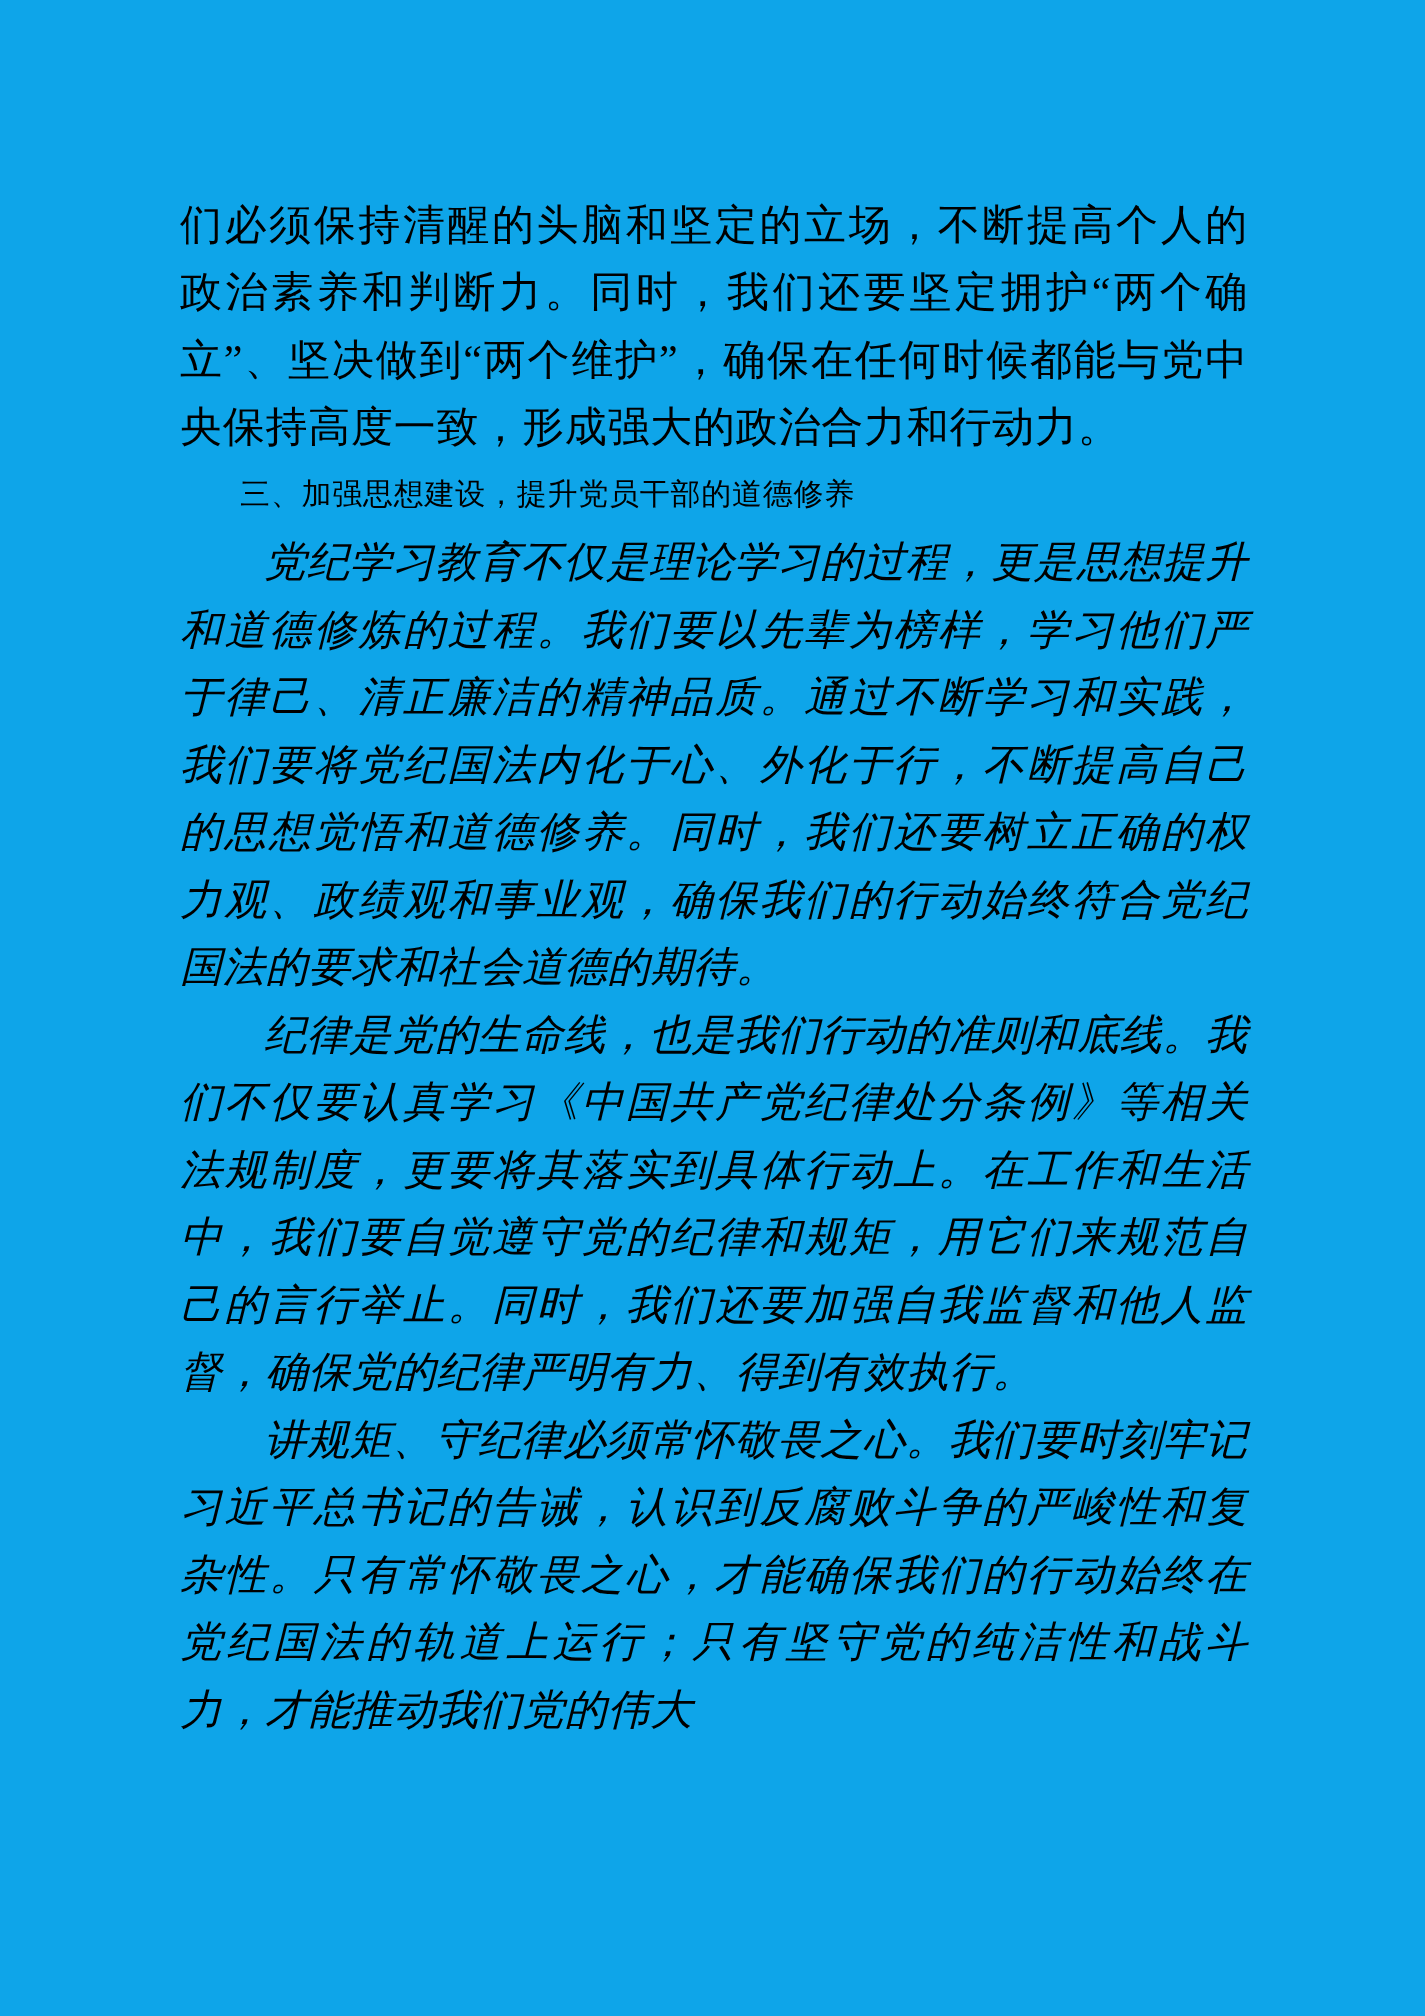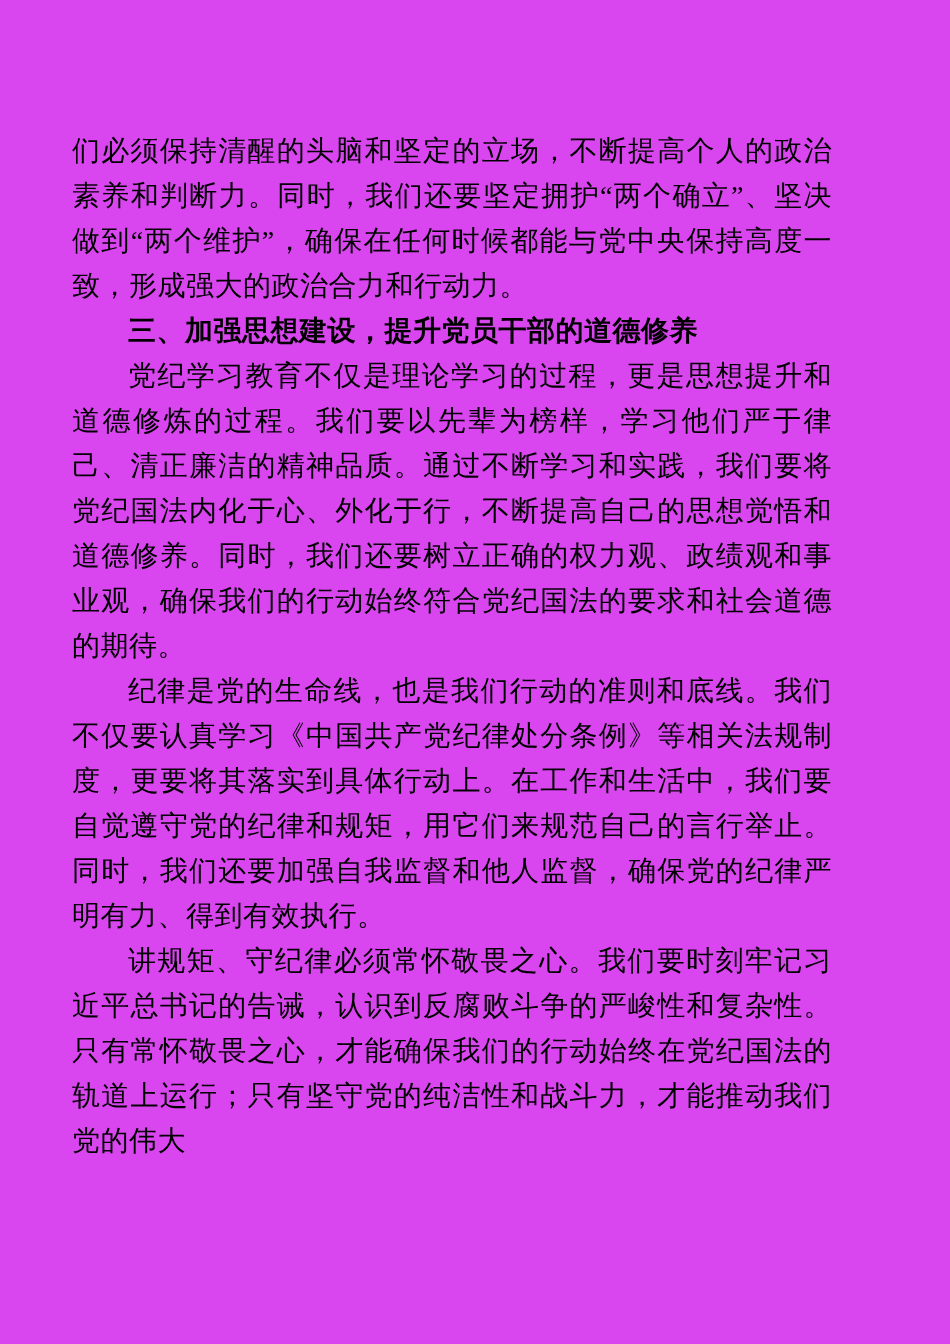--- a/index.html
+++ b/index.html
@@ -5,45 +5,46 @@
     html, body {
       margin: 0;
       padding: 0;
       background: #ffffff;
     }
     .page {
       position: relative;
       width: 950px;
       height: 1344px;
       margin: 0 auto;
-      background: #d946ef;
+      background: #0ea5e9;
       box-sizing: border-box;
-      padding: 128px 118px 0 72px;
+      padding: 128px 118px 0 120px;
       overflow: hidden;
       color: #000000;
       font-family: "Liberation Serif", "DejaVu Serif", serif;
     }
     .para {
       margin: 0;
       font-size: 28px;
       line-height: 45px;
       letter-spacing: 0.5px;
       text-align: justify;
       text-justify: inter-ideograph;
       word-break: break-all;
     }
     .para.indent {
       text-indent: 2em;
+      font-style: italic;
     }
     .heading {
       margin: 0;
-      font-size: 28px;
+      font-size: 20px;
       line-height: 45px;
       letter-spacing: 0.5px;
-      font-weight: bold;
+      font-weight: normal;
       text-indent: 2em;
       font-family: "Liberation Sans", "DejaVu Sans", sans-serif;
       word-break: break-all;
     }
   </style>
 </head>
 <body>
 
 <div class="page">
   <p class="para">们必须保持清醒的头脑和坚定的立场，不断提高个人的政治素养和判断力。同时，我们还要坚定拥护“两个确立”、坚决做到“两个维护”，确保在任何时候都能与党中央保持高度一致，形成强大的政治合力和行动力。</p>

